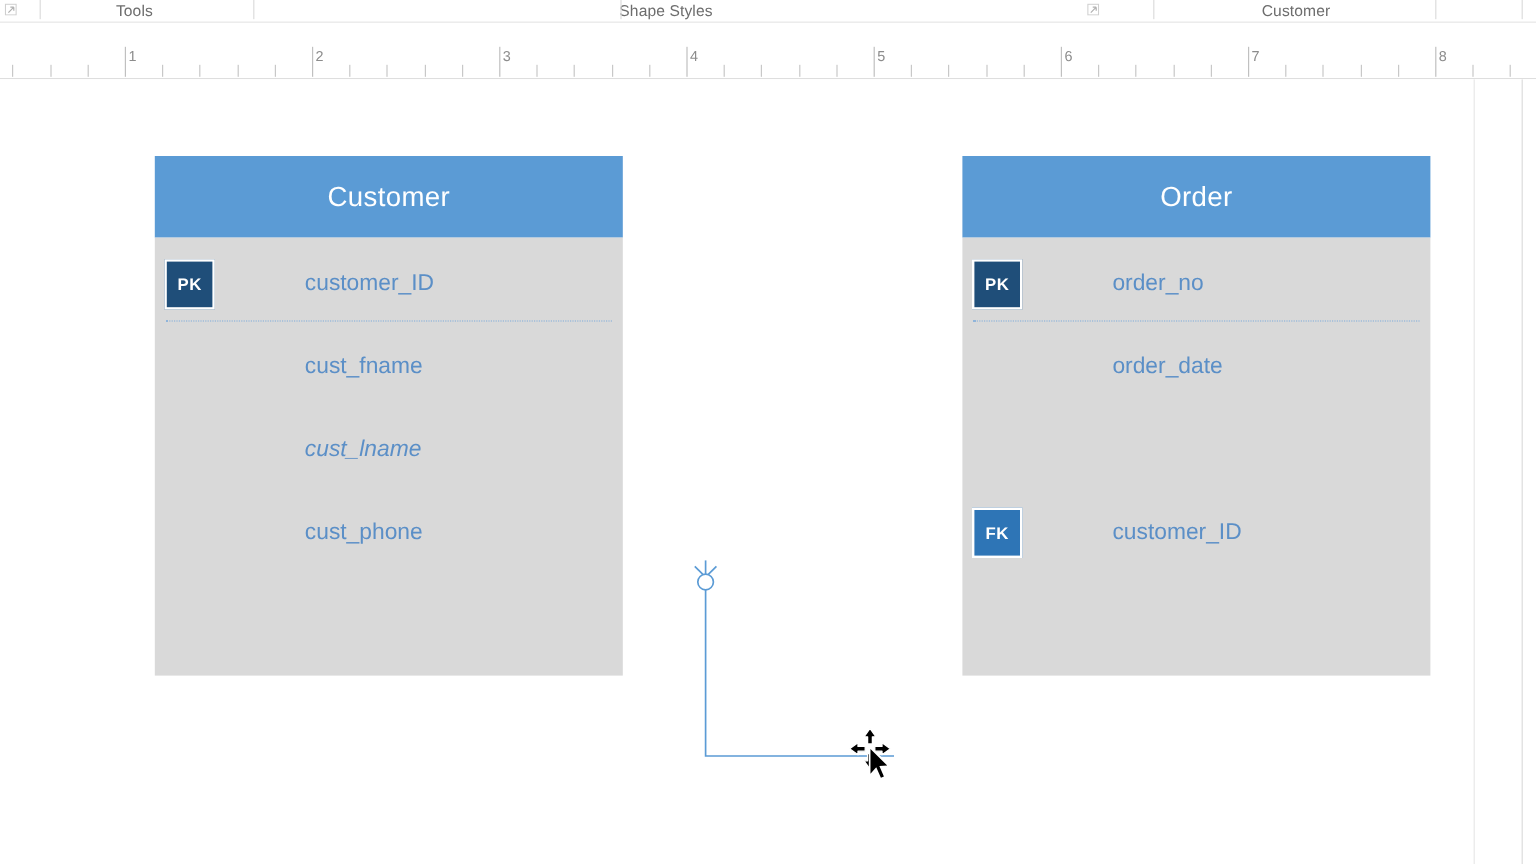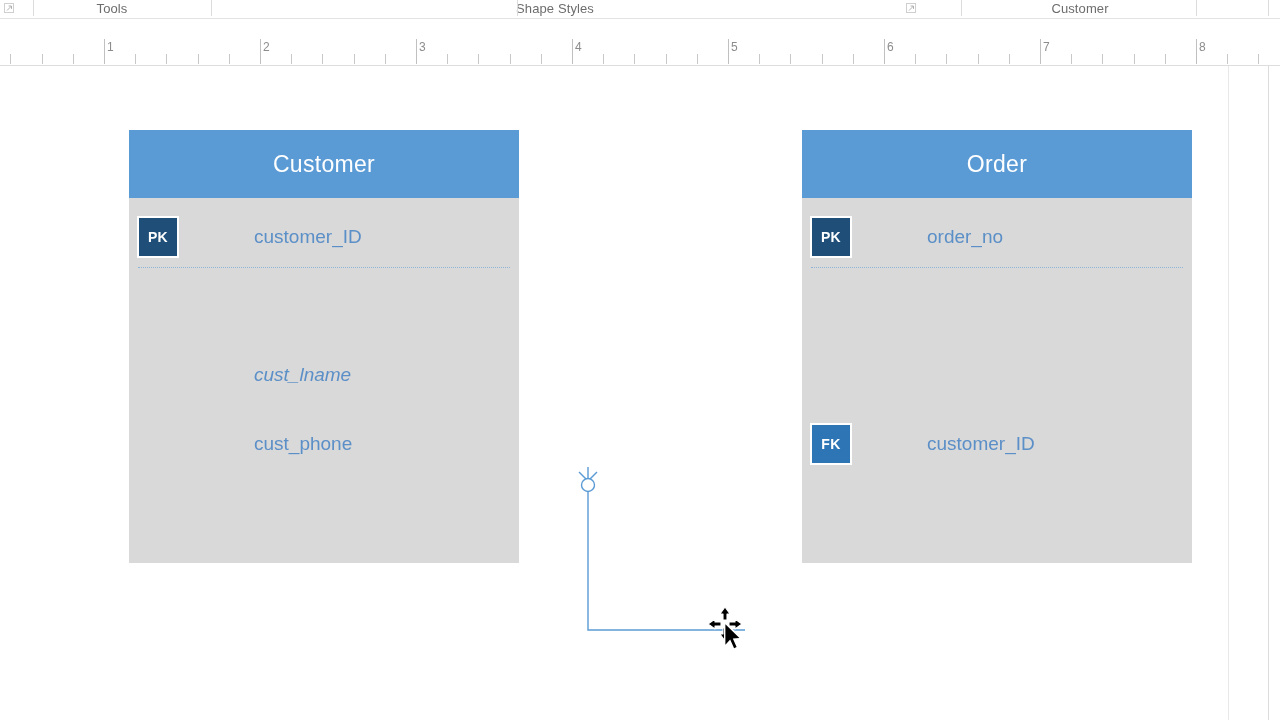--- a/index.html
+++ b/index.html
@@ -284,38 +284,44 @@
         <div class="entity" style="left: 129px; top: 64px; width: 390px; height: 433px;">
           <div class="entity-header" style="height: 68px; background: rgb(91, 155, 213);">
             <span class="entity-title">Customer</span>
           </div>
           <div class="entity-body" style="height: 365px; background: rgb(217, 217, 217);">
             <div class="attr-row" style="top: 4px;">
               <div class="key-badge pk" style="background: rgb(31, 78, 121);">PK</div>
               <div class="attr-name" style="left: 125px;">customer_ID</div>
             </div>
             <div class="attr-divider" style="top: 69px;"></div>
+            <div class="attr-row" style="top: 73px;">
+              <div class="attr-name" style="left: 125px;">cust_fname</div>
+            </div>
             <div class="attr-row" style="top: 142px;">
               <div class="attr-name" style="left: 125px; font-style: italic;">cust_lname</div>
             </div>
             <div class="attr-row" style="top: 211px;">
               <div class="attr-name" style="left: 125px;">cust_phone</div>
             </div>
           </div>
         </div>
         <div class="entity" style="left: 802px; top: 64px; width: 390px; height: 397px;">
           <div class="entity-header" style="height: 68px; background: rgb(91, 155, 213);">
             <span class="entity-title">Order</span>
           </div>
           <div class="entity-body" style="height: 365px; background: rgb(217, 217, 217);">
             <div class="attr-row" style="top: 4px;">
               <div class="key-badge pk" style="background: rgb(31, 78, 121);">PK</div>
               <div class="attr-name" style="left: 125px;">order_no</div>
             </div>
             <div class="attr-divider" style="top: 69px;"></div>
+            <div class="attr-row" style="top: 73px;">
+              <div class="attr-name" style="left: 125px;">order_date</div>
+            </div>
             <div class="attr-row" style="top: 211px;">
               <div class="key-badge fk" style="background: rgb(46, 117, 182);">FK</div>
               <div class="attr-name" style="left: 125px;">customer_ID</div>
             </div>
           </div>
         </div>
       </div>
 
     <svg class="connector" id="connector-svg" viewBox="0 0 1280 654" xmlns="http://www.w3.org/2000/svg">
         <polyline points="588,424 588,564 745,564" fill="none" stroke="#5b9bd5" stroke-width="1.4"></polyline>

